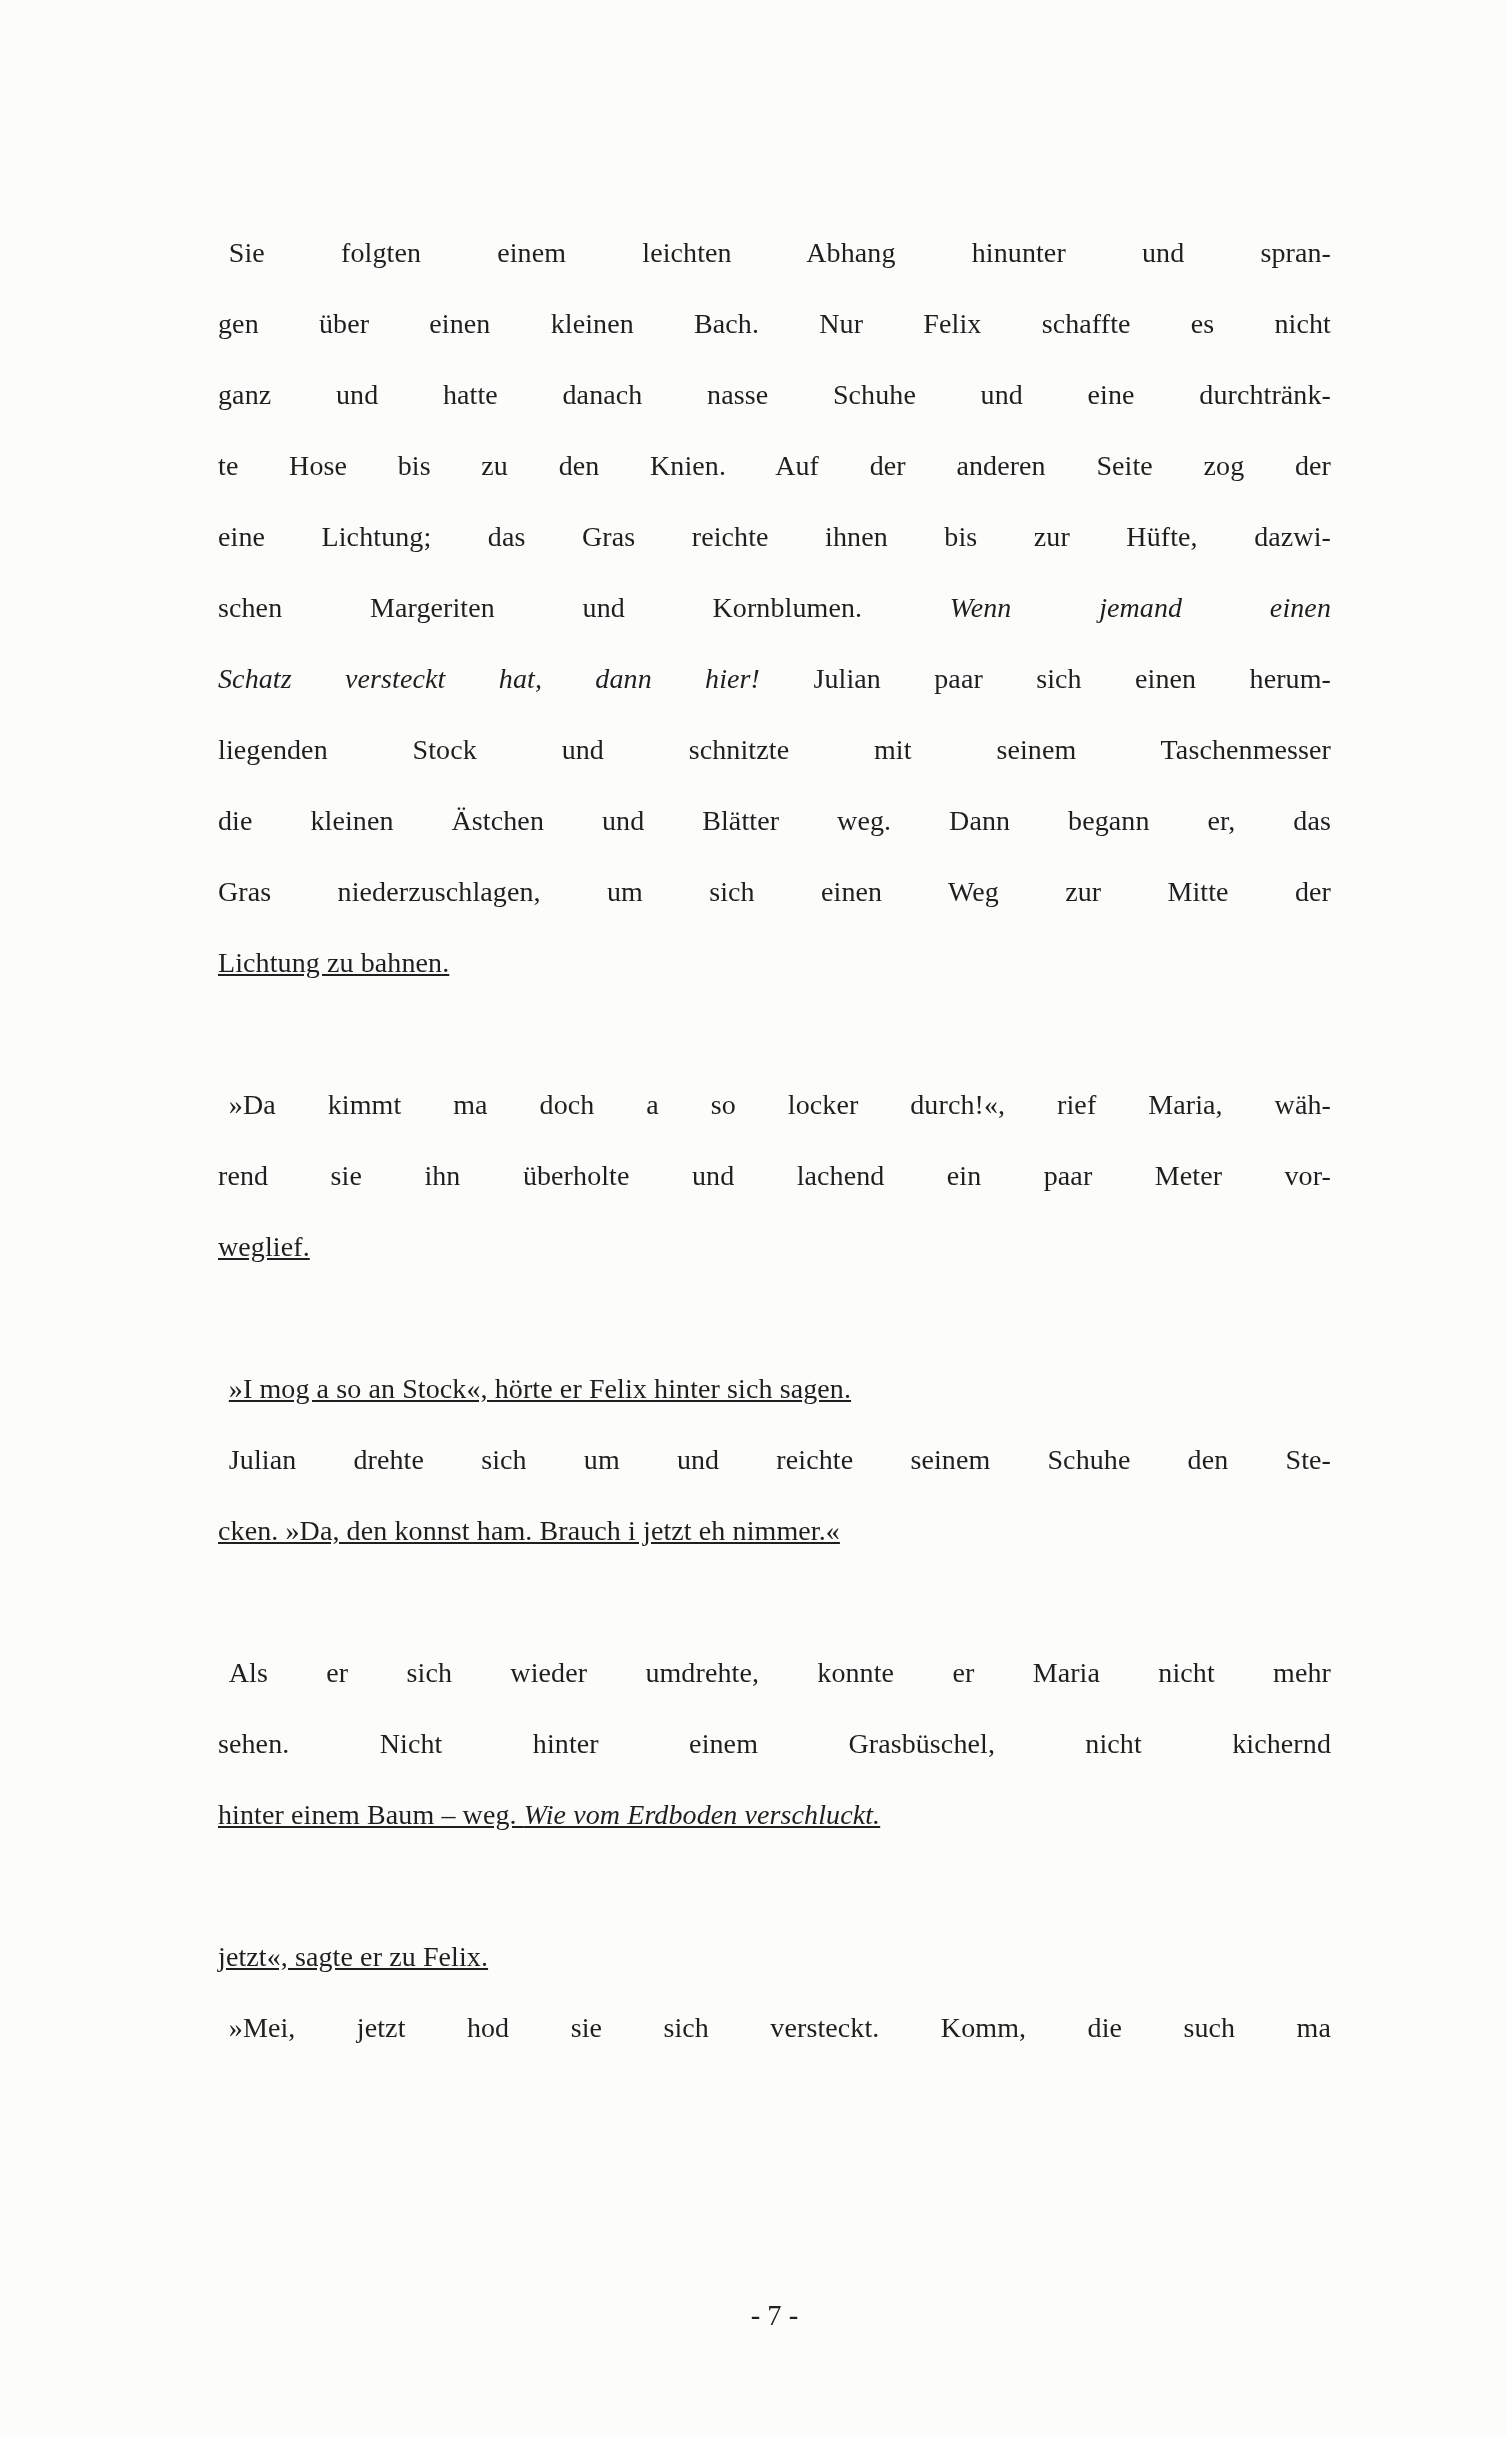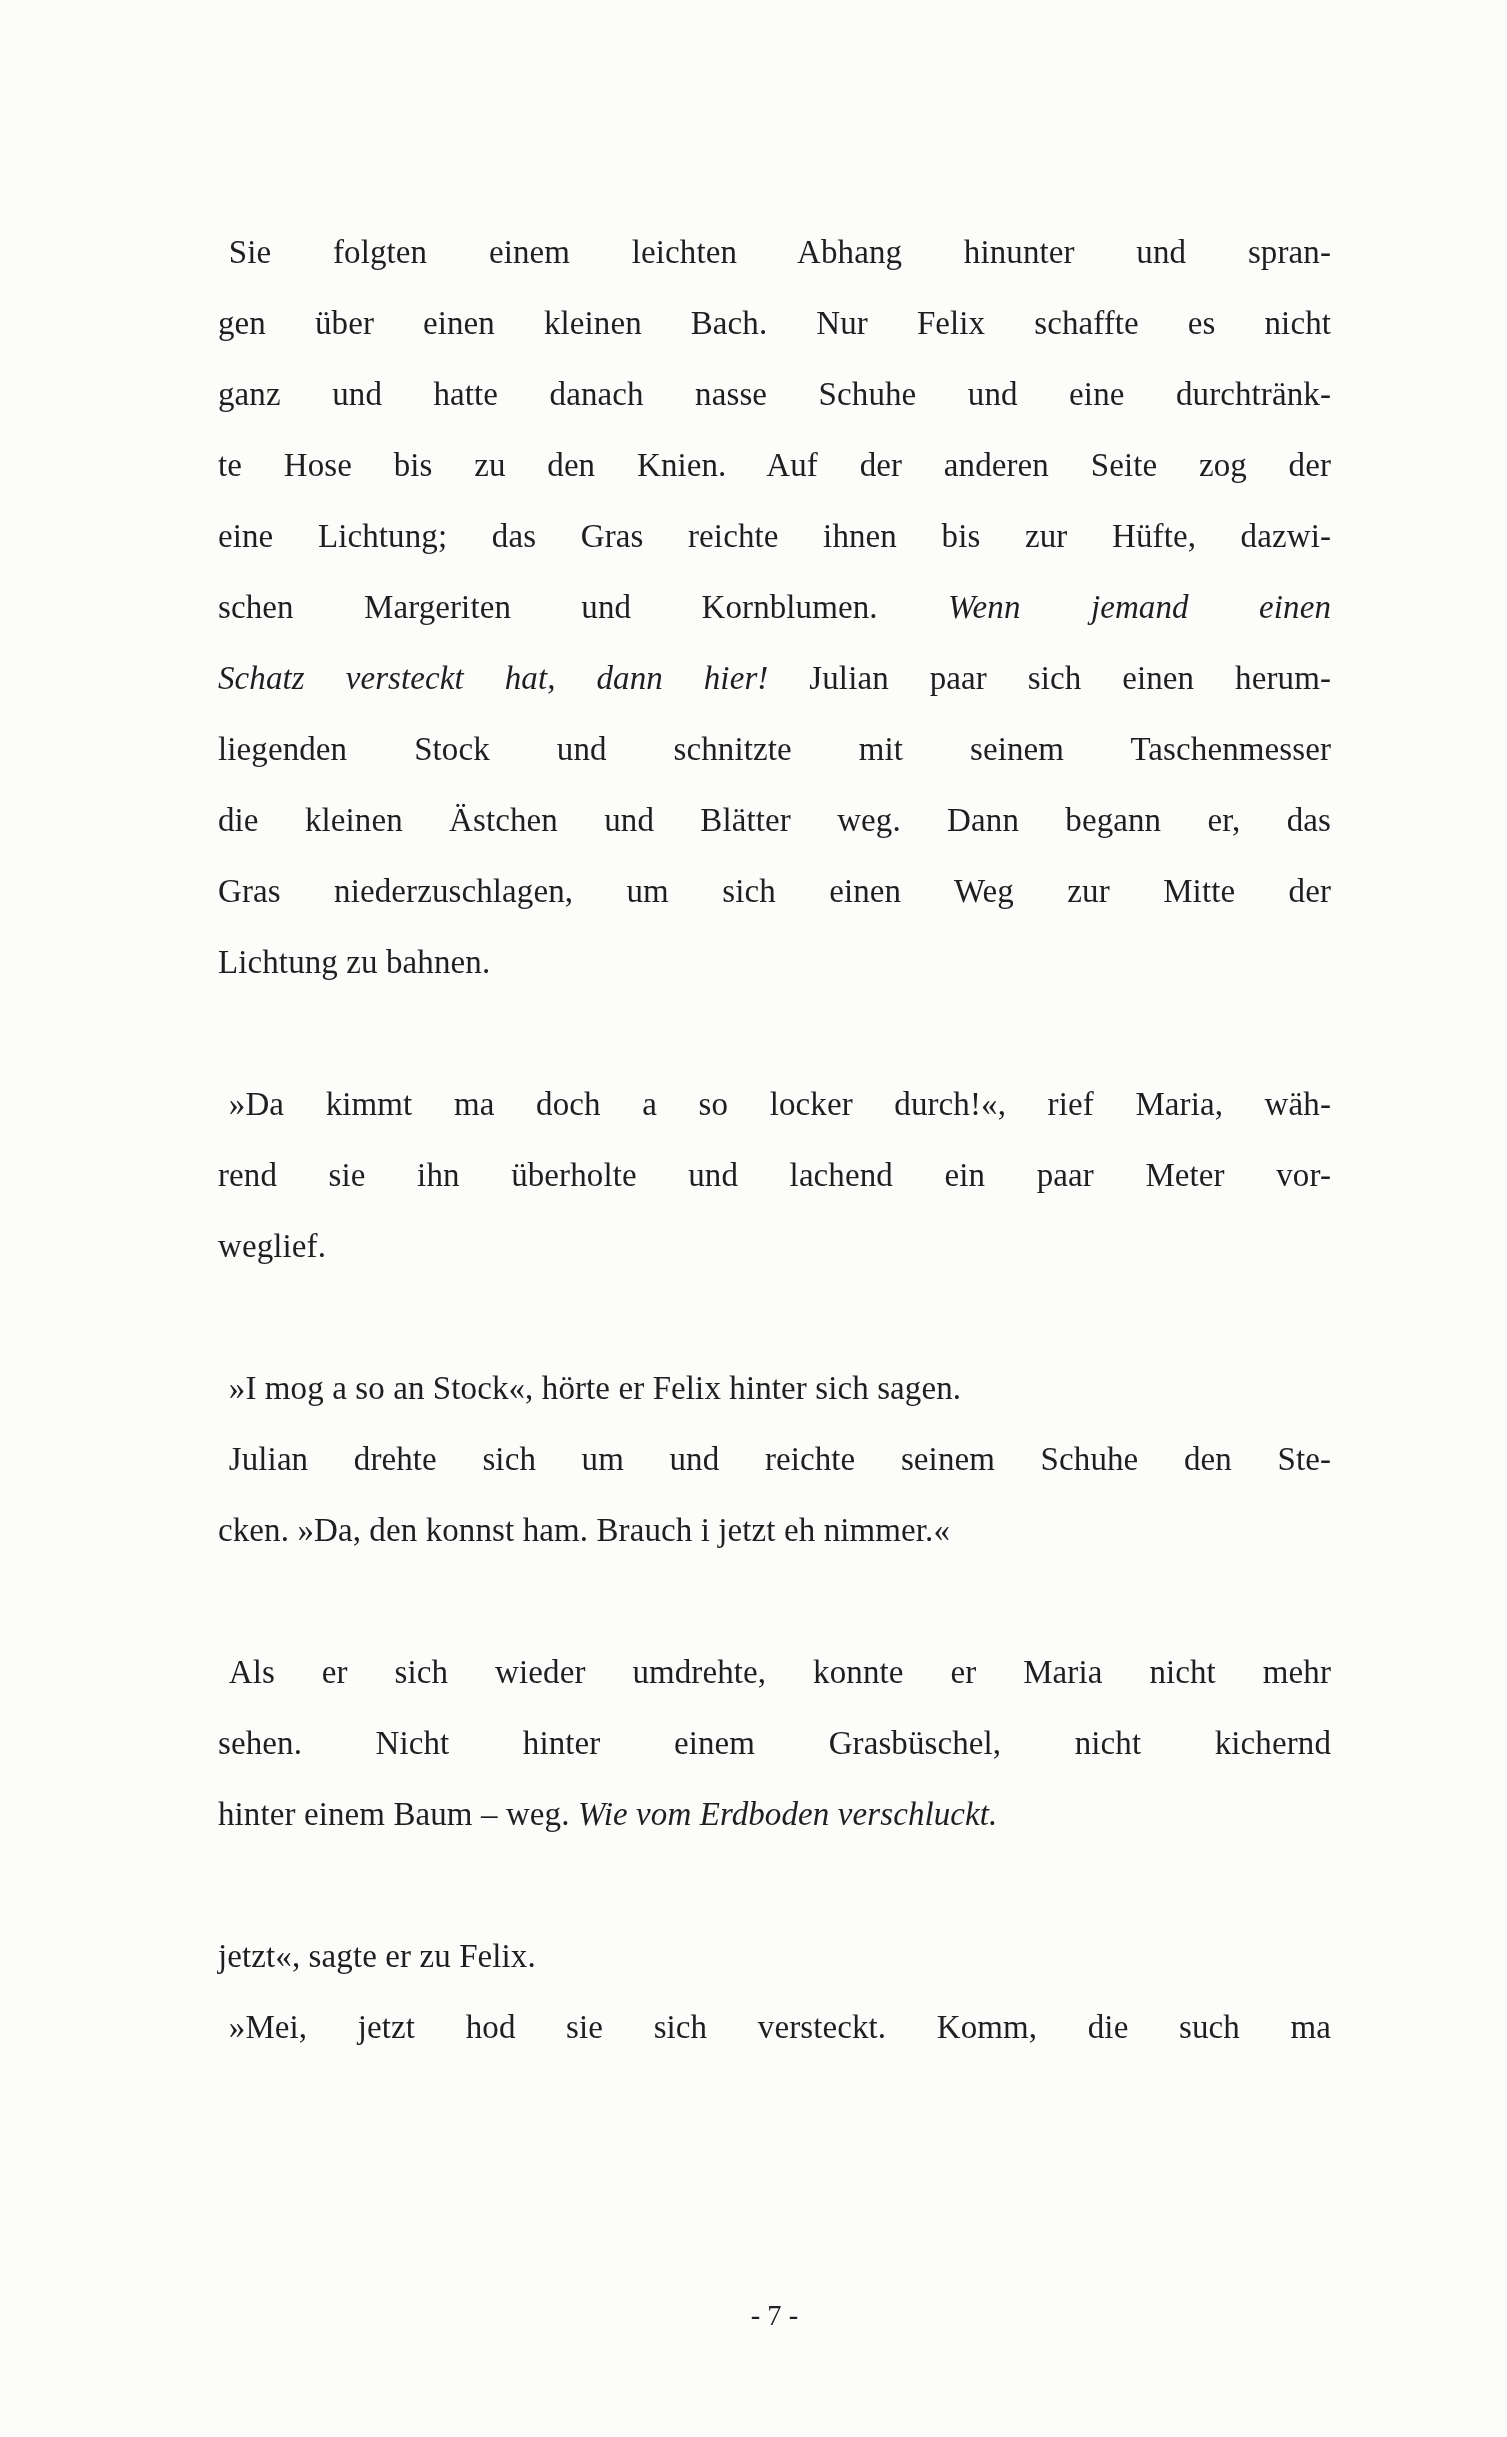--- a/index.html
+++ b/index.html
@@ -18,35 +18,36 @@
     width: 1507px;
     height: 2438px;
     background: #fcfcfb;
     overflow: hidden;
   }
   .text-block {
     position: absolute;
     left: 218px;
     top: 217px;
     width: 1113px;
-    font-size: 33px;
+    font-size: 28px;
     line-height: 71px;
     letter-spacing: 0.1px;
   }
   .paragraph.gap-before {
     margin-top: 71px;
   }
   .line {
     text-align: justify;
     text-align-last: justify;
     white-space: normal;
   }
   .line.last {
     text-align: left;
     text-align-last: left;
+    text-decoration: underline;
   }
   .line.first {
     text-indent: 10.8px;
   }
   .line em {
     font-style: italic;
   }
   .page-number {
     position: absolute;
     left: 218px;

